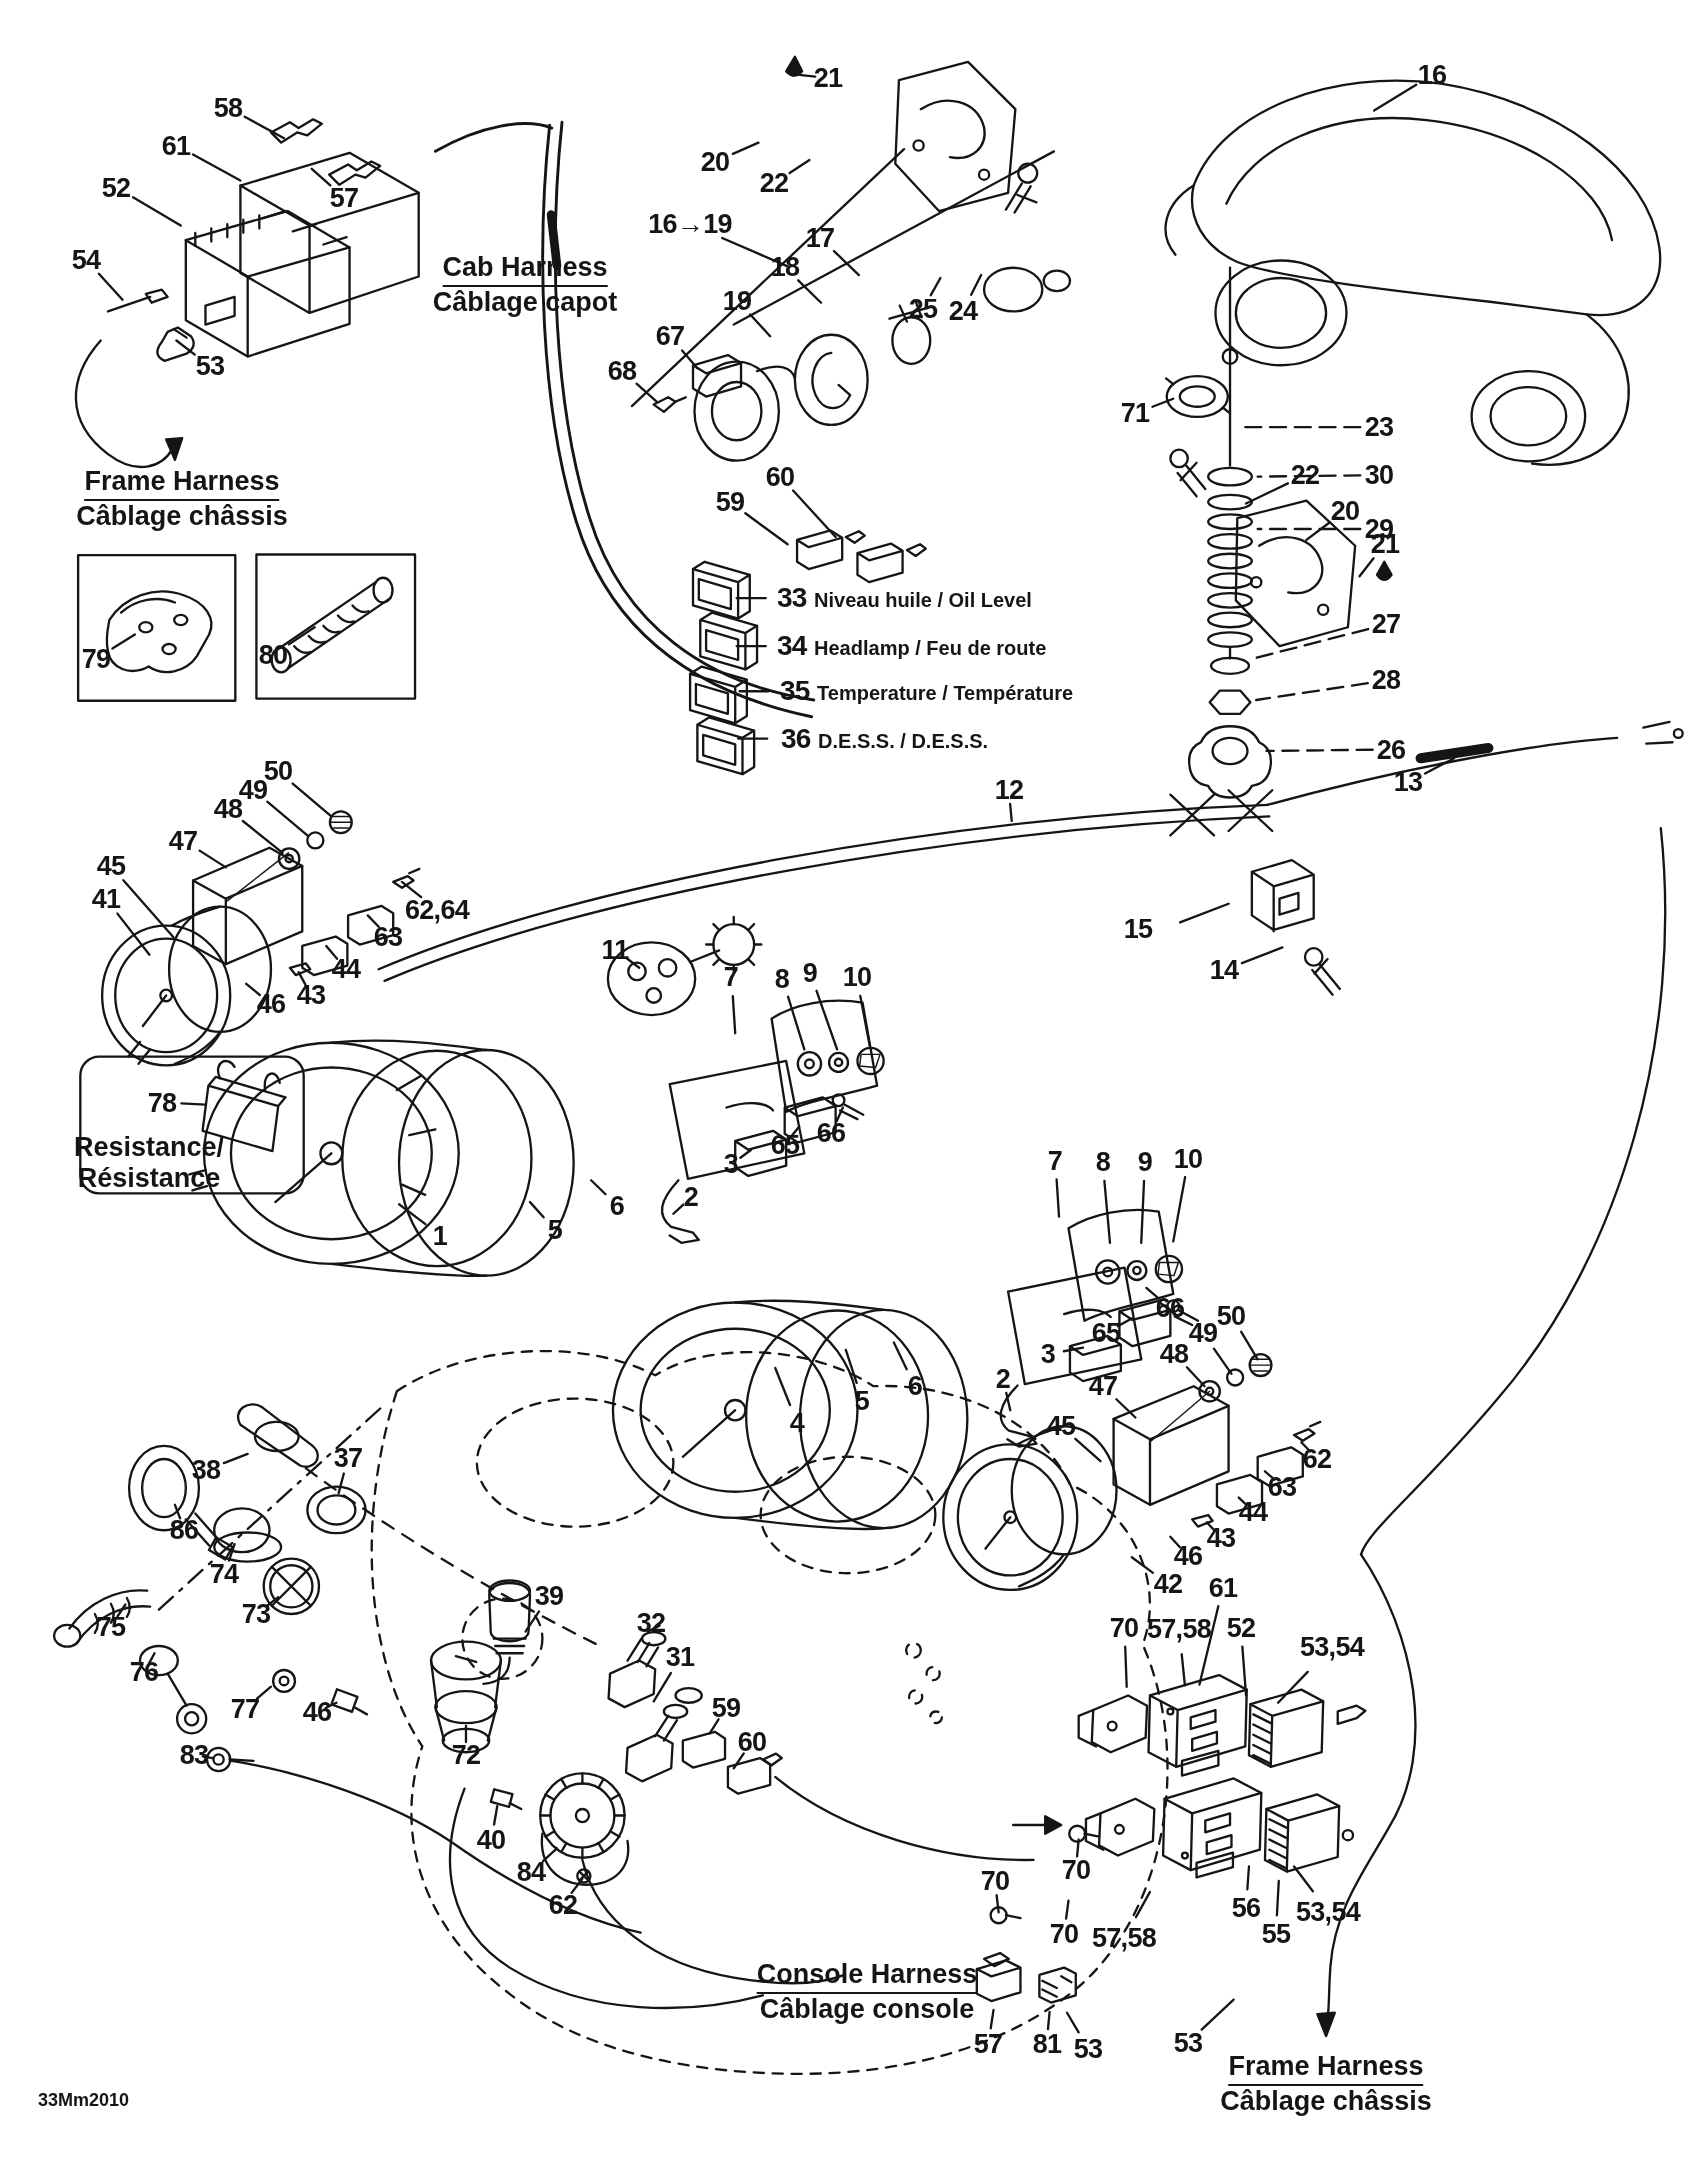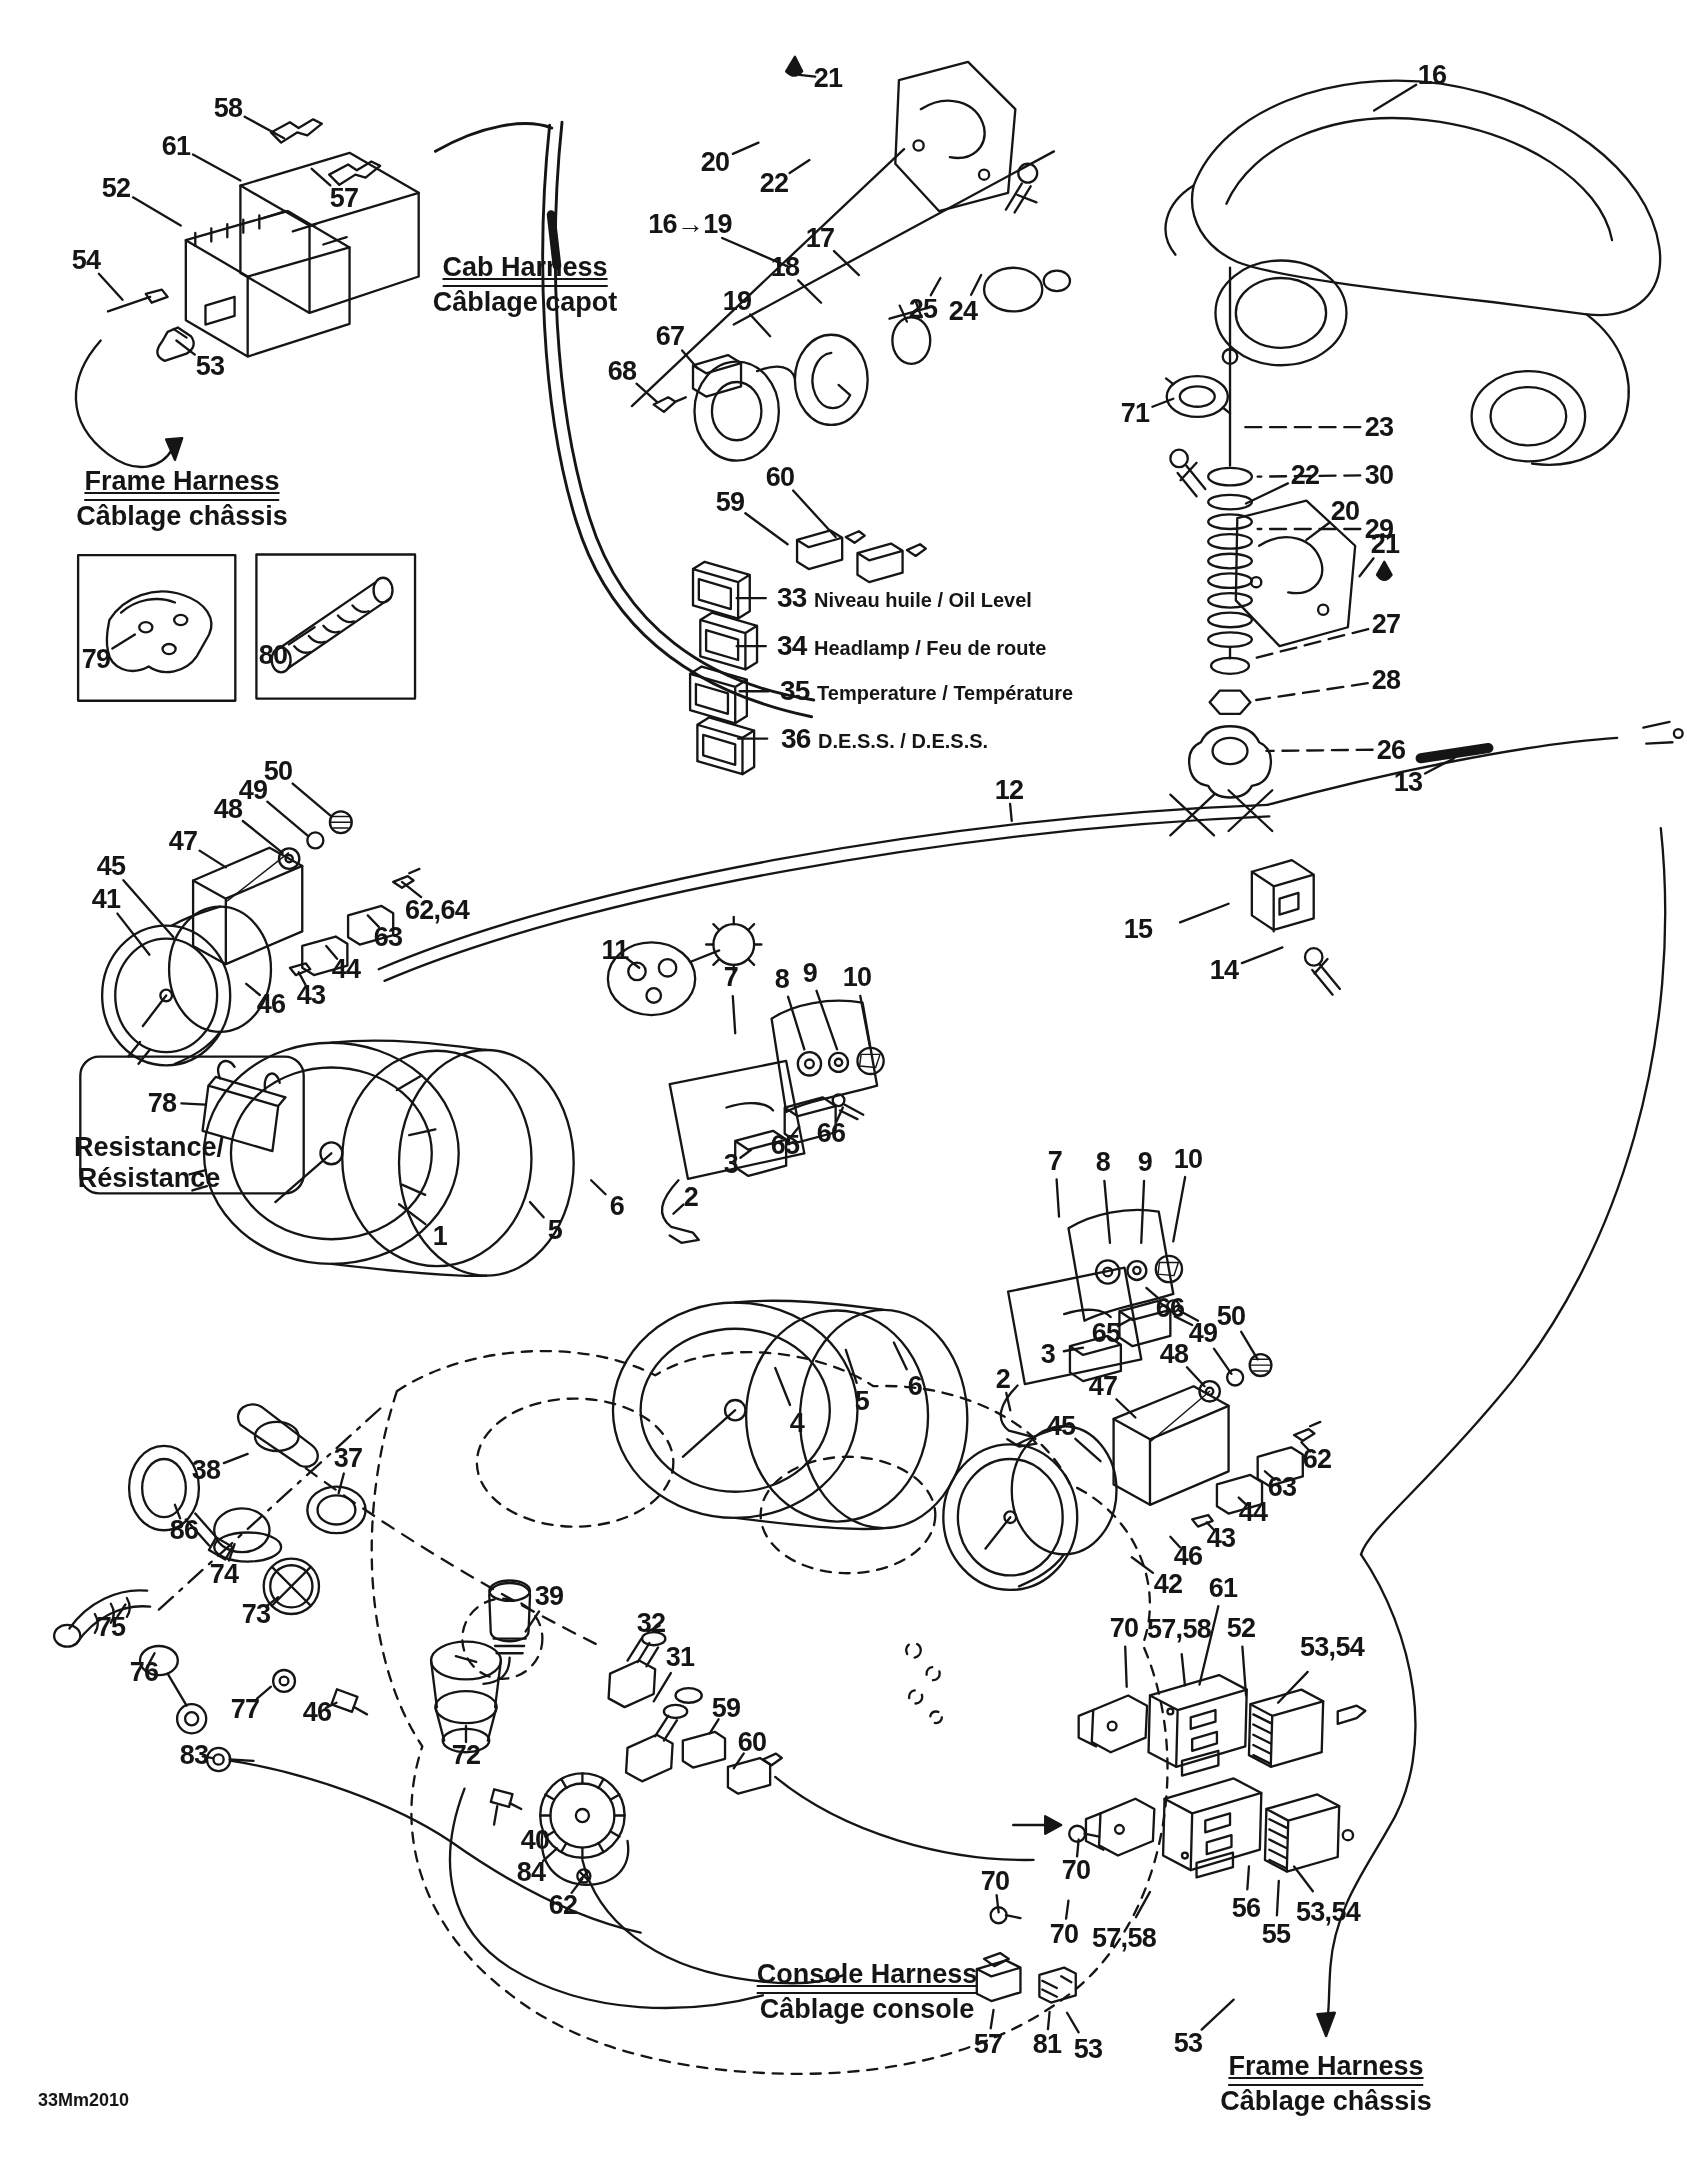--- a/index.html
+++ b/index.html
@@ -3,21 +3,21 @@
 <meta charset="utf-8">
 <style>
   html,body{margin:0;padding:0;background:#fff;}
   #page{position:relative;width:1688px;height:2183px;background:#ffffff;overflow:hidden;
         font-family:"Liberation Sans",sans-serif;color:#151515;}
   #art{position:absolute;left:0;top:0;}
   .c{position:absolute;transform:translate(-50%,-50%);font-size:27px;font-weight:700;
      letter-spacing:-0.7px;white-space:nowrap;color:#151515;}
   .harness{position:absolute;transform:translateX(-50%);text-align:center;font-size:27px;
      font-weight:700;line-height:31px;white-space:nowrap;color:#151515;}
-  .harness .u{border-bottom:2.9px solid #151515;padding-bottom:1.5px;display:inline-block;text-decoration:underline;}
+  .harness .u{border-bottom:2.9px solid #151515;padding-bottom:1.5px;display:inline-block;}
   .legend-row{position:absolute;transform:translateY(-50%);white-space:nowrap;color:#151515;}
   .legend-row .ln{font-size:28px;font-weight:700;letter-spacing:-0.7px;}
   .legend-row .lt{font-size:20px;font-weight:600;margin-left:7.3px;}
   .docnum{position:absolute;font-size:18px;font-weight:600;color:#151515;}
 </style>
 </head>
 <body>
 
 <div id="page">
 
@@ -685,21 +685,21 @@
       <div class="c" style="left: 144px; top: 1672px;">76</div>
       <div class="c" style="left: 245px; top: 1709px;">77</div>
       <div class="c" style="left: 317px; top: 1712px;">46</div>
       <div class="c" style="left: 194px; top: 1755px;">83</div>
       <div class="c" style="left: 466px; top: 1755px;">72</div>
       <div class="c" style="left: 549px; top: 1596px;">39</div>
       <div class="c" style="left: 651px; top: 1623px;">32</div>
       <div class="c" style="left: 680px; top: 1657px;">31</div>
       <div class="c" style="left: 726px; top: 1708px;">59</div>
       <div class="c" style="left: 752px; top: 1742px;">60</div>
-      <div class="c" style="left: 491px; top: 1840px; margin-left: 44px;">40</div>
+      <div class="c" style="left: 491px; top: 1840px;">40</div>
       <div class="c" style="left: 531px; top: 1872px;">84</div>
       <div class="c" style="left: 563px; top: 1905px;">62</div>
       <div class="c" style="left: 1124px; top: 1628px;">70</div>
       <div class="c" style="left: 1179px; top: 1629px;">57,58</div>
       <div class="c" style="left: 1241px; top: 1628px;">52</div>
       <div class="c" style="left: 1332px; top: 1647px;">53,54</div>
       <div class="c" style="left: 1076px; top: 1870px;">70</div>
       <div class="c" style="left: 995px; top: 1881px;">70</div>
       <div class="c" style="left: 1064px; top: 1934px;">70</div>
       <div class="c" style="left: 1124px; top: 1938px;">57,58</div>

